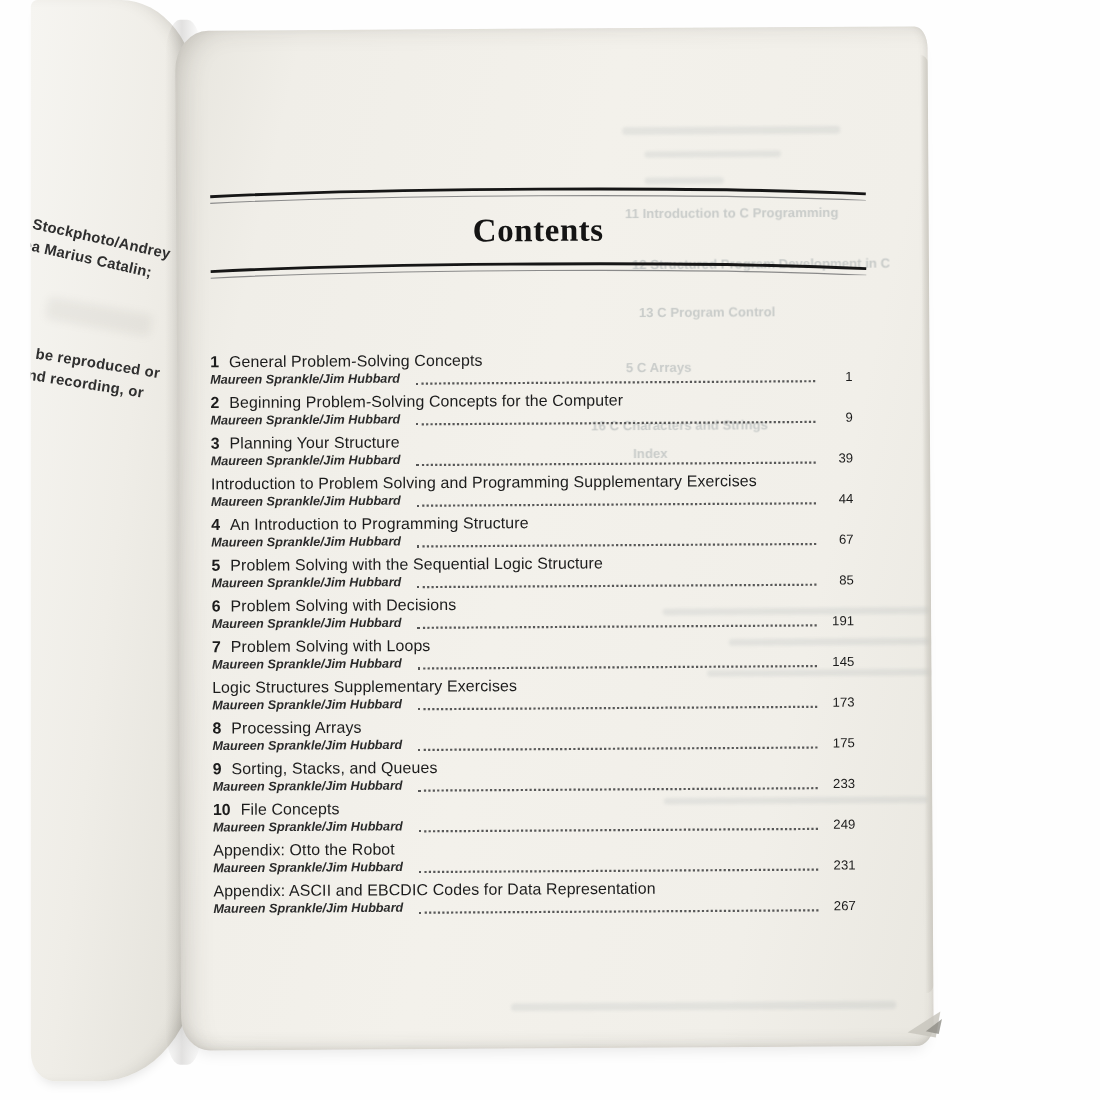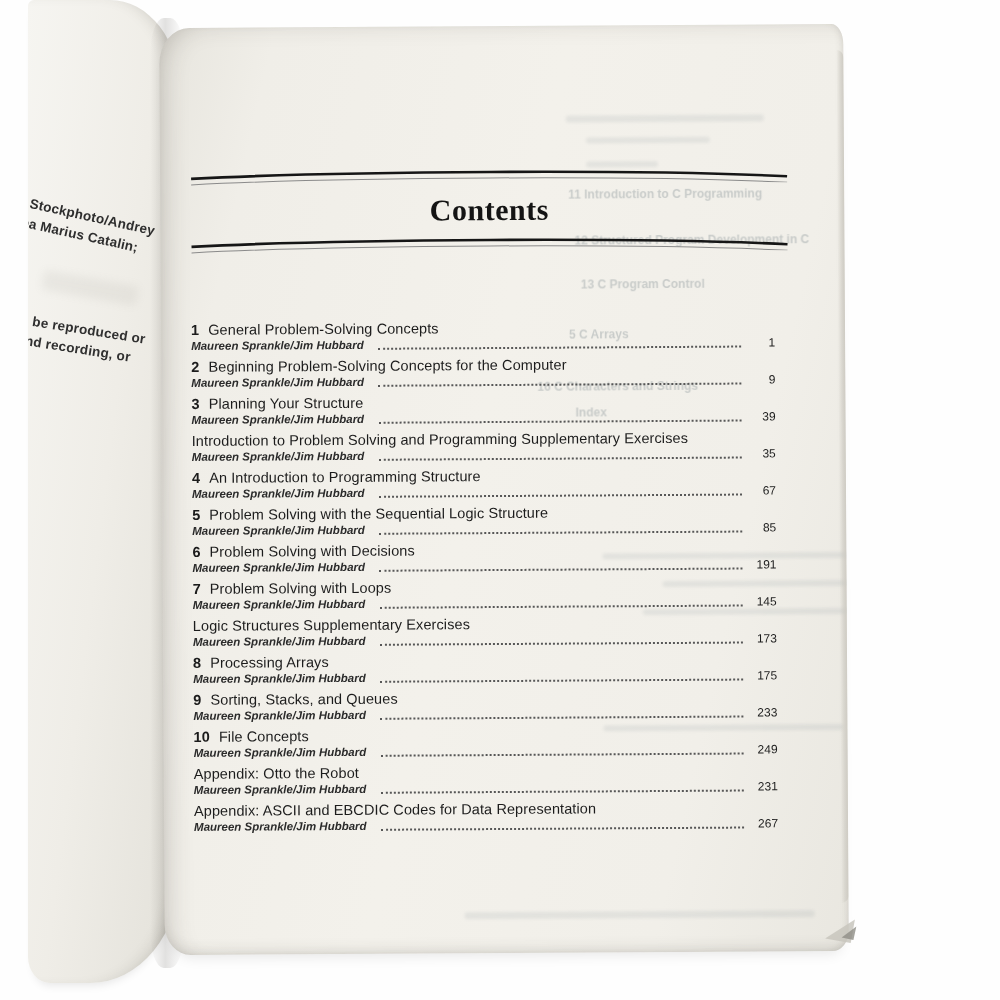--- a/index.html
+++ b/index.html
@@ -192,21 +192,21 @@
     </div>
   </div>
 
   <div class="toc-entry">
     <div class="toc-title-line">
       <span class="toc-title">Introduction to Problem Solving and Programming Supplementary Exercises</span>
     </div>
     <div class="toc-meta-line">
       <span class="toc-author">Maureen Sprankle/Jim Hubbard</span>
       <span class="toc-leader"></span>
-      <span class="toc-page">35</span>
+      <span class="toc-page">44</span>
     </div>
   </div>
 
   <div class="toc-entry">
     <div class="toc-title-line">
       <span class="toc-num">4</span><span class="toc-title">An Introduction to Programming Structure</span>
     </div>
     <div class="toc-meta-line">
       <span class="toc-author">Maureen Sprankle/Jim Hubbard</span>
       <span class="toc-leader"></span>

